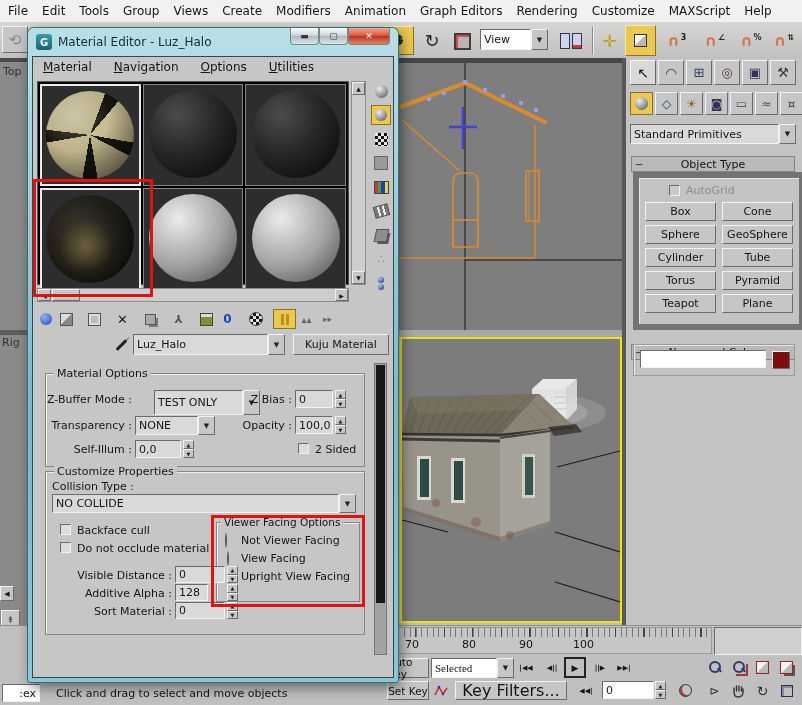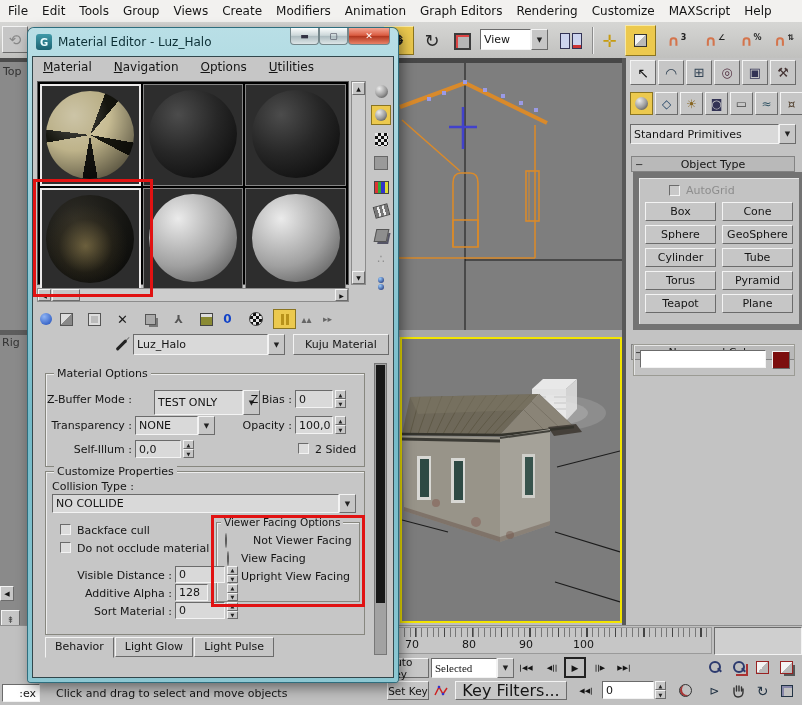--- a/index.html
+++ b/index.html
@@ -492,21 +492,21 @@
             <span class="cbtn">▼</span>
         </div>
         <span class="abs cb" style="left:14px;top:52px;"></span>
         <span class="abs lab" style="left:31px;top:52px;">Backface cull</span>
         <span class="abs cb" style="left:14px;top:70px;"></span>
         <span class="abs lab" style="left:31px;top:70px;">Do not occlude material</span>
 
         <div class="abs grp" style="left:170px;top:50px;width:142px;height:78px;">
           <span class="glab" style="font-size:10.5px;left:4px;">Viewer Facing Options</span>
           <span class="abs radio" style="left:8px;top:11px;"></span>
-          <span class="abs lab" style="left:24px;top:11px;margin-left:12px;">Not Viewer Facing</span>
+          <span class="abs lab" style="left:24px;top:11px;">Not Viewer Facing</span>
           <span class="abs radio sel" style="left:8px;top:29px;"></span>
           <span class="abs lab" style="left:24px;top:29px;">View Facing</span>
           <span class="abs radio" style="left:8px;top:47px;"></span>
           <span class="abs lab" style="left:24px;top:47px;">Upright View Facing</span>
         </div>
 
         <span class="abs lab" style="left:0;top:97px;width:126px;text-align:right;">Visible Distance :</span>
         <div class="abs fld" style="left:129px;top:94px;width:50px;height:17px;">0</div>
         <div class="abs spin" style="left:181px;top:94px;height:17px;">
             <div>▲</div>
@@ -521,22 +521,19 @@
           </div>
 
         <span class="abs lab" style="left:0;top:133px;width:126px;text-align:right;">Sort Material :</span>
         <div class="abs fld" style="left:129px;top:130px;width:50px;height:17px;">0</div>
         <div class="abs spin" style="left:181px;top:130px;height:17px;">
             <div>▲</div>
             <div>▼</div>
           </div>
       </div>
 
-      <div class="abs" style="left:12px;top:580px;">
-        <span class="tab on">Behavior</span><span class="tab">Light Glow</span><span class="tab">Light Pulse</span>
-      </div>
 
       <div class="redbox" style="left:0;top:122px;width:114px;height:112px;"></div>
       <div class="redbox" style="left:178px;top:458px;width:148px;height:86px;"></div>
     </div>
   </div>
 
 </div>
 
 </body></html>

